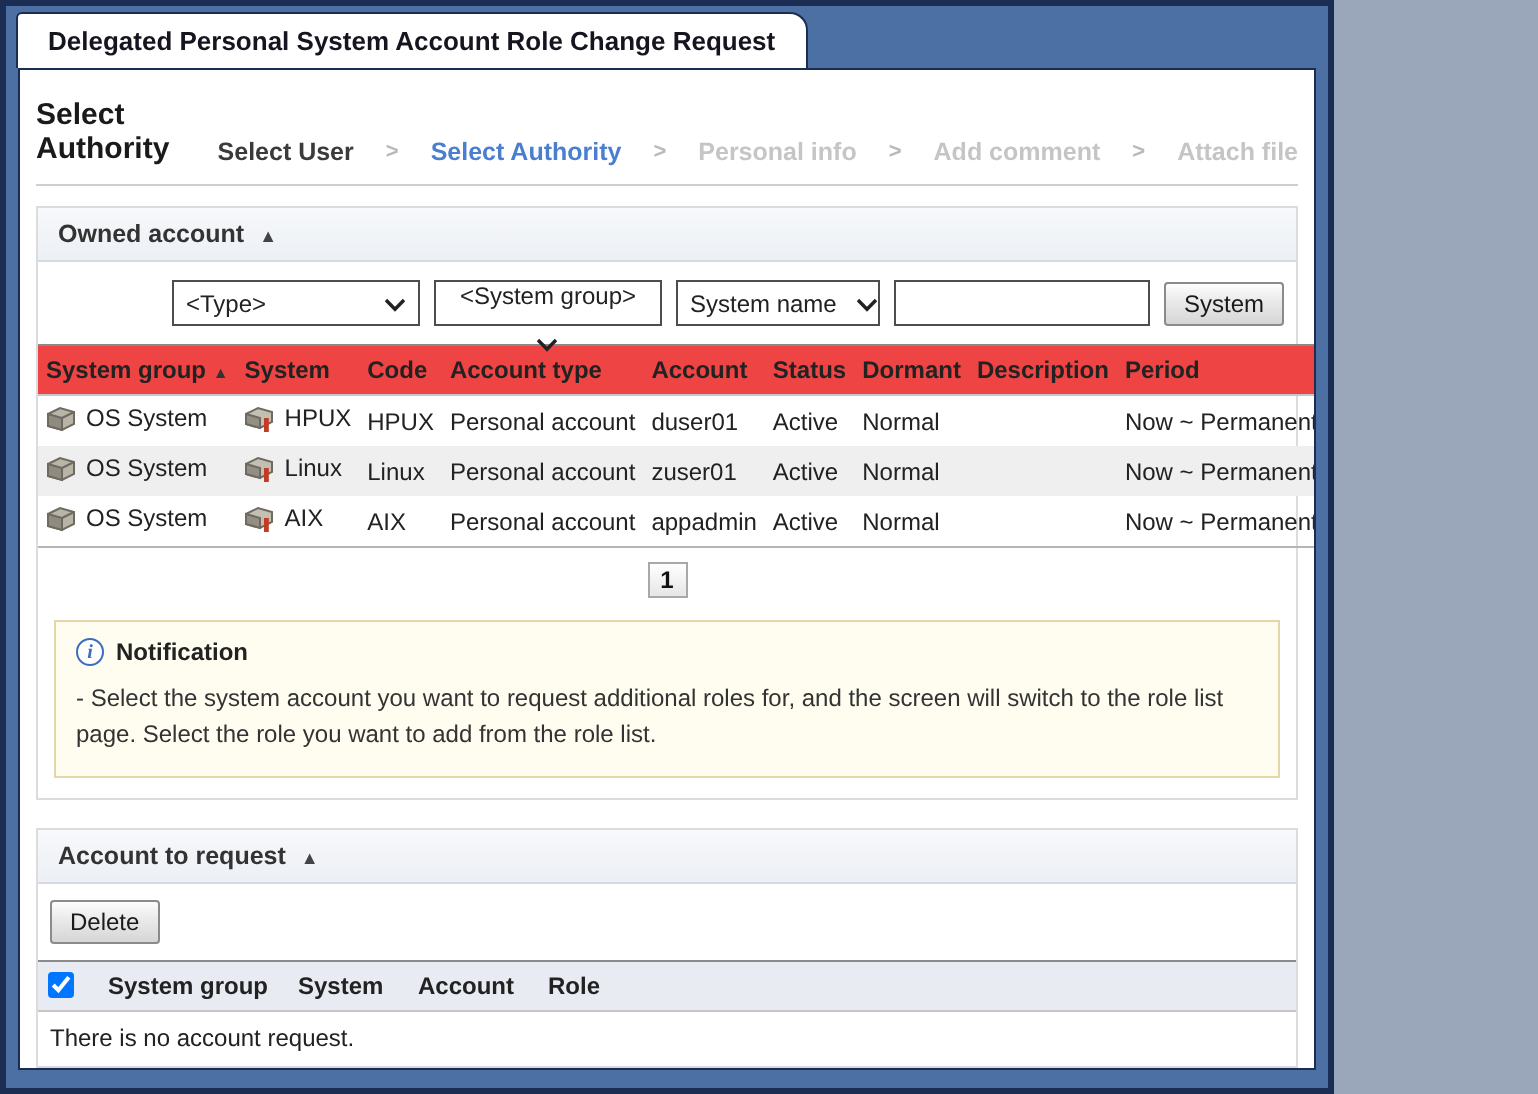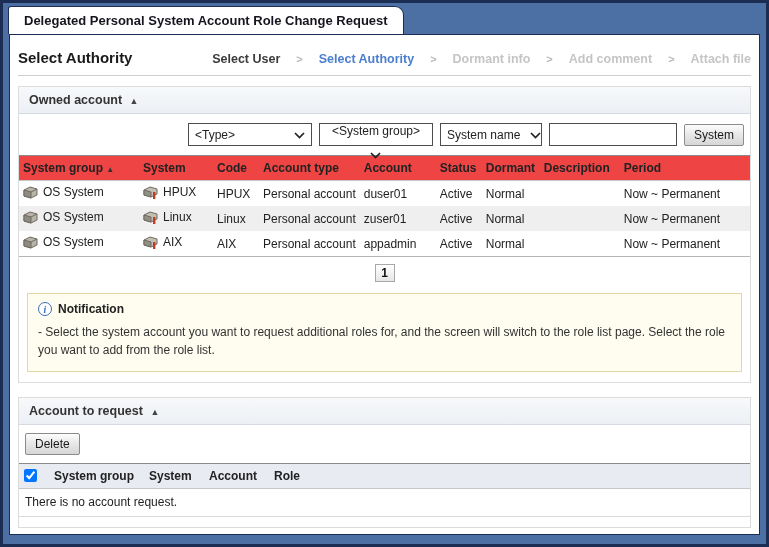--- a/index.html
+++ b/index.html
@@ -1,20 +1,20 @@
 <!DOCTYPE html>
 <html><head>
 <meta charset="utf-8">
 <style>
   * { margin:0; padding:0; box-sizing:border-box; }
   html,body { background:#9aa7bb; }
   body { font-family:"Liberation Sans","DejaVu Sans",sans-serif; font-size:12px; color:#222; }
 
   .window {
-    position:relative; width:769px; height:547px;
+    position:relative; width:667px; height:547px;
     background:#4c70a3; border:3px solid #1b2d52;
   }
   .tab {
     position:absolute; top:3px; left:5px; height:28px;
     background:#fff; border:1px solid #1b2d52; border-bottom:none;
     border-radius:3px 9px 0 0;
     display:flex; align-items:center; padding:0 15px;
     font-size:13px; font-weight:bold; color:#15151f;
     box-shadow:1px 0 0 rgba(255,255,255,.35) inset;
   }
@@ -114,21 +114,21 @@
 
   <div class="content">
 
     <div class="head-row">
       <div class="page-title">Select Authority</div>
       <div class="steps">
         <span class="step-done">Select User</span>
         <span class="step-sep">&gt;</span>
         <span class="step-current">Select Authority</span>
         <span class="step-sep">&gt;</span>
-        <span class="step-upcoming">Dormant info</span>
+        <span class="step-upcoming">Personal info</span>
         <span class="step-sep">&gt;</span>
         <span class="step-upcoming">Add comment</span>
         <span class="step-sep">&gt;</span>
         <span class="step-upcoming">Attach file</span>
       </div>
     </div>
     <hr class="head-hr">
 
     <div class="section">
       <div class="section-bar">

